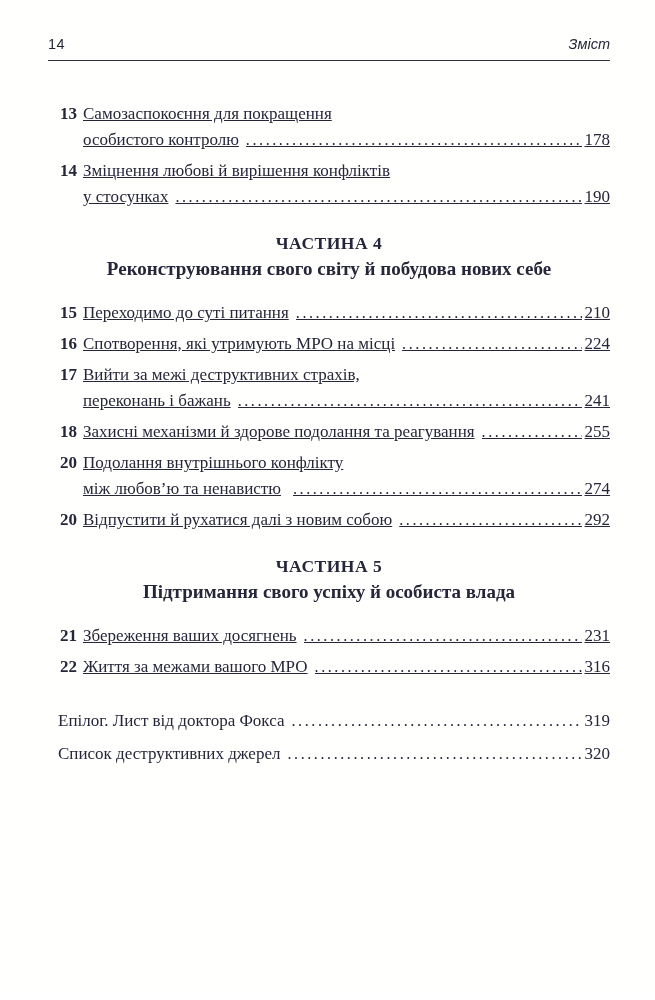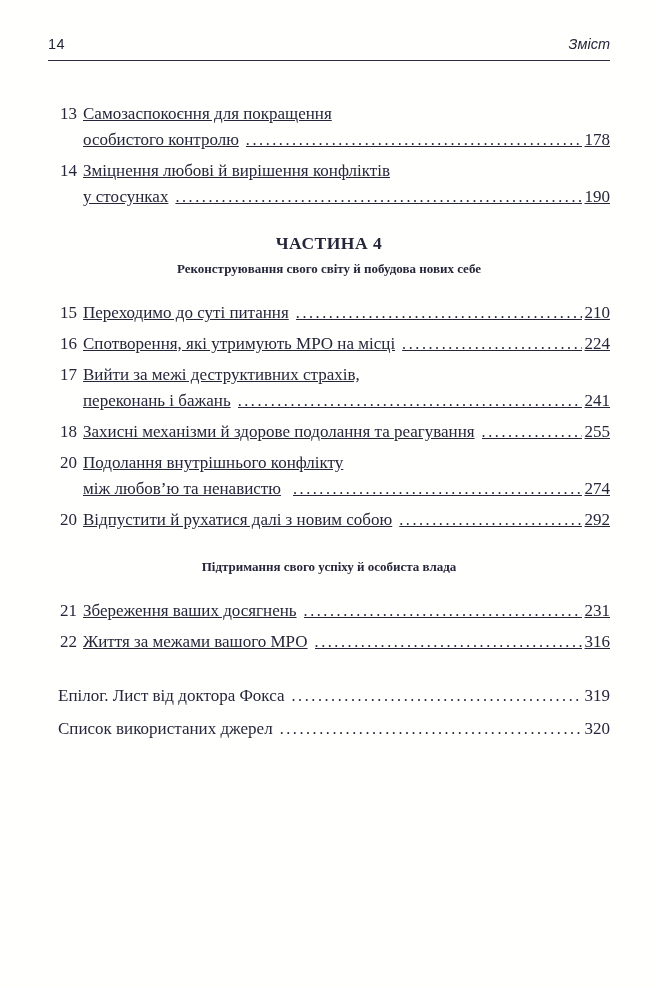--- a/index.html
+++ b/index.html
@@ -39,21 +39,21 @@
     display: flex;
     font-size: 17px;
     line-height: 26px;
     margin-bottom: 5px;
   }
   .entry .num {
     flex: none;
     width: 35px;
     padding-left: 12px;
     box-sizing: border-box;
-    font-weight: normal;
+    font-weight: bold;
   }
   .entry .body {
     flex: 1;
     min-width: 0;
     display: flex;
     flex-direction: column;
     text-decoration: underline;
   }
   .leader-row {
     display: flex;
@@ -80,21 +80,21 @@
     margin-top: 21px;
     margin-bottom: 19px;
   }
   .part-label {
     font-size: 17.5px;
     font-weight: bold;
     line-height: 25px;
     letter-spacing: 0.5px;
   }
   .part-title {
-    font-size: 13px;
+    font-size: 19px;
     font-weight: bold;
     line-height: 25px;
   }
 
   
   .back-matter { margin-top: 28px; }
   .bm-entry {
     display: flex;
     align-items: baseline;
     font-size: 17px;
@@ -211,20 +211,21 @@
         <span class="leader-row">
           <span class="txt">Відпустити й рухатися далі з новим собою</span>
           <span class="dots"></span>
           <span class="pg">292</span>
         </span>
       </span>
     </div>
   </div>
 
   <div class="part-heading">
+    <div class="part-label">ЧАСТИНА 5</div>
     <div class="part-title">Підтримання свого успіху й особиста влада</div>
   </div>
 
   <div class="toc-section" style="margin-top:19px;">
 
     <div class="entry">
       <span class="num">21</span>
       <span class="body">
         <span class="leader-row">
           <span class="txt">Збереження ваших досягнень</span>
@@ -248,19 +249,19 @@
 
   <div class="back-matter">
 
     <div class="bm-entry">
       <span class="txt">Епілог. Лист від доктора Фокса</span>
       <span class="dots"></span>
       <span class="pg">319</span>
     </div>
 
     <div class="bm-entry">
-      <span class="txt">Список використаних джерел</span>
+      <span class="txt">Список деструктивних джерел</span>
       <span class="dots"></span>
       <span class="pg">320</span>
     </div>
   </div>
 
 </div>
 
 </body></html>

